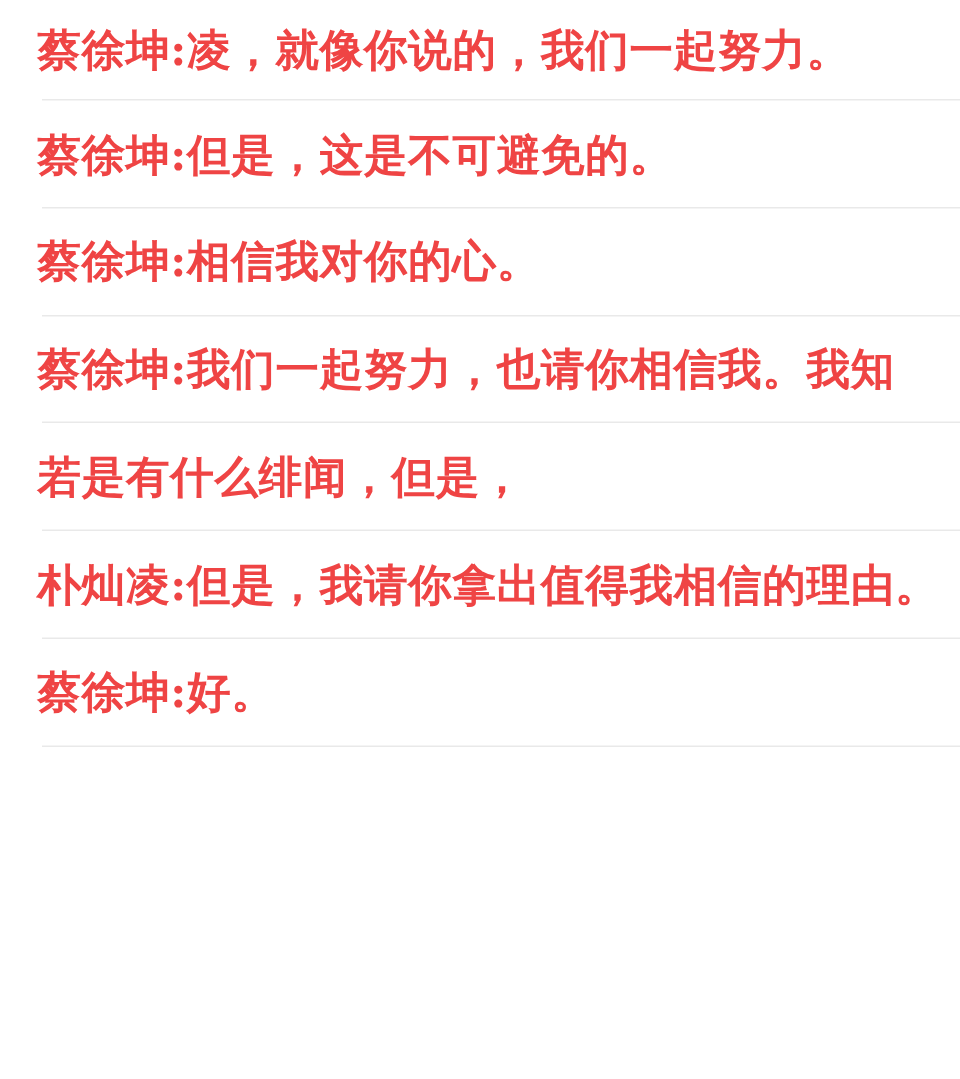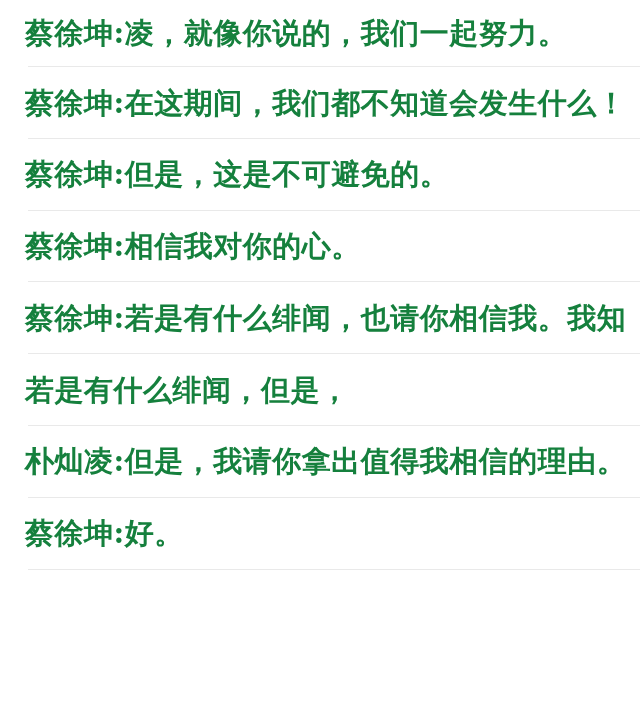--- a/index.html
+++ b/index.html
@@ -35,43 +35,40 @@
     right: 0;
     bottom: 0;
     height: 1px;
     background: #e9e9e9;
   }
   .line-text {
     font-family: "DejaVu Serif", serif;
     font-weight: 700;
     font-size: 29px;
     line-height: 1.2;
-    color: #15803d;
+    color: #ef4444;
     letter-spacing: 0.5px;
     white-space: nowrap;
   }
 </style>
 </head>
 <body>
 
 <div class="page">
   <div class="row">
     <span class="line-text">蔡徐坤:凌，就像你说的，我们一起努力。</span>
   </div>
   <div class="row">
-    <span class="line-text">蔡徐坤:在这期间，我们都不知道会发生什么！</span>
-  </div>
-  <div class="row">
     <span class="line-text">蔡徐坤:但是，这是不可避免的。</span>
   </div>
   <div class="row">
     <span class="line-text">蔡徐坤:相信我对你的心。</span>
   </div>
   <div class="row">
-    <span class="line-text">蔡徐坤:若是有什么绯闻，也请你相信我。我知</span>
+    <span class="line-text">蔡徐坤:我们一起努力，也请你相信我。我知</span>
   </div>
   <div class="row">
     <span class="line-text">若是有什么绯闻，但是，</span>
   </div>
   <div class="row">
     <span class="line-text">朴灿凌:但是，我请你拿出值得我相信的理由。</span>
   </div>
   <div class="row">
     <span class="line-text">蔡徐坤:好。</span>
   </div>

